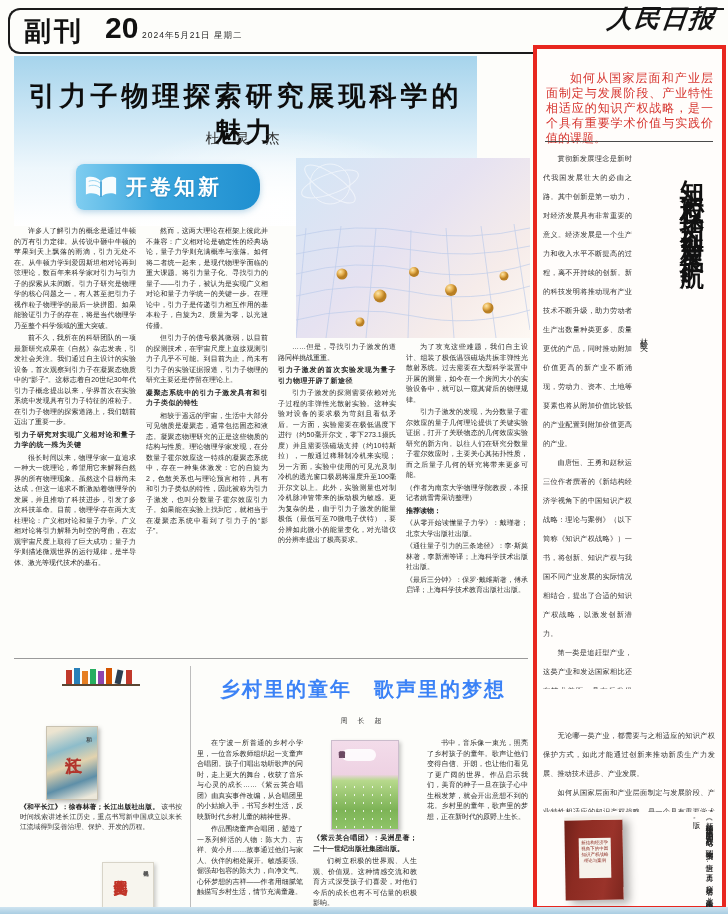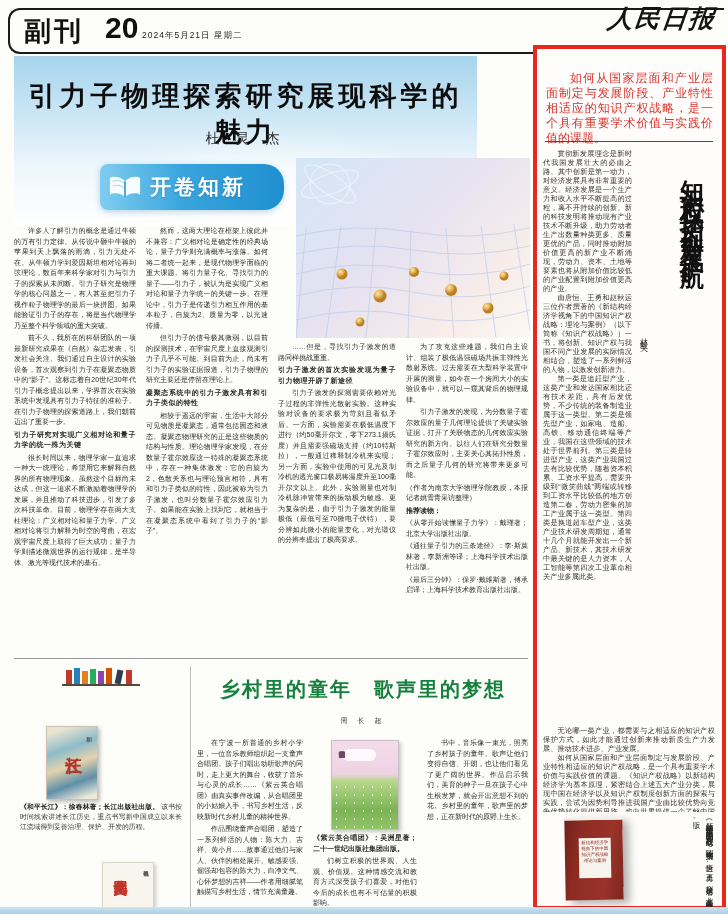--- a/index.html
+++ b/index.html
@@ -16,21 +16,21 @@
   
   .hero{position:absolute;left:14px;top:56px;width:463px;height:170px;overflow:hidden;
     background:linear-gradient(180deg,#a6d4ec 0%,#cfe8f6 38%,#eef7fc 66%,#ffffff 100%);}
   .hero .glow{position:absolute;left:90px;top:70px;width:340px;height:160px;border-radius:50%;
     background:radial-gradient(closest-side,rgba(255,255,255,.95),rgba(255,255,255,0));}
   .headline{position:absolute;left:0;top:22px;width:100%;text-align:center;margin:0;
     font-size:27px;font-weight:900;letter-spacing:4px;color:#0d0d0d;}
   .hero-byline{position:absolute;left:0;top:74px;width:100%;text-align:center;
     font-size:14px;letter-spacing:6px;color:#333;}
   
-  .banner{position:absolute;left:100px;top:164px;width:184px;height:46px;border-radius:8px 20px 20px 8px;
+  .banner{position:absolute;left:76px;top:164px;width:184px;height:46px;border-radius:8px 20px 20px 8px;
     background:linear-gradient(90deg,#7fcdf0 0%,#39a5dd 45%,#1f8fd0 100%);
     display:flex;align-items:center;box-shadow:0 2px 6px rgba(60,140,190,.35);}
   .banner svg{margin-left:8px;}
   .banner-label{color:#fff;font-size:21px;font-weight:900;letter-spacing:3px;margin-left:8px;
     text-shadow:0 1px 2px rgba(20,90,140,.4);}
   
   .physics-art{position:absolute;left:296px;top:158px;width:234px;height:180px;overflow:hidden;
     background:linear-gradient(135deg,#d3e6f6 0%,#e6e2f1 45%,#f6ecea 75%,#fdf8f3 100%);}
   
   .col{position:absolute;overflow:hidden;}
@@ -62,41 +62,41 @@
     font-family:"Liberation Serif",serif;font-size:17px;font-weight:900;color:#b2352c;}
   .shelf-cap{position:absolute;left:6px;top:140px;width:162px;font-size:6.8px;line-height:10px;text-align:justify;color:#333;}
   .shelf-cap .cap-t{font-weight:bold;color:#222;}
   .cover2{position:absolute;left:88px;top:200px;width:50px;height:50px;border:1px solid #d8d4c8;background:#f7f5ee;
     box-shadow:2px 2px 4px rgba(0,0,0,.2);}
   .cover2 .vt-small{position:absolute;right:4px;top:4px;writing-mode:vertical-rl;font-size:5px;color:#555;}
   .cover2 .vt-big{position:absolute;left:8px;top:6px;writing-mode:vertical-rl;
     font-family:"Liberation Serif",serif;font-size:14px;font-weight:900;color:#c03428;}
   
   .village-title{position:absolute;left:196px;top:676px;width:334px;text-align:center;margin:0;
-    font-size:20px;font-weight:900;letter-spacing:2px;color:#15803d;}
+    font-size:20px;font-weight:900;letter-spacing:2px;color:#3b82f6;}
   .village-byline{position:absolute;left:196px;top:716px;width:334px;text-align:center;
     font-size:7px;letter-spacing:4px;color:#444;}
   .v1{left:197px;top:738px;width:106px;height:172px;}
   .v2{left:313px;top:738px;width:104px;height:172px;}
   .v3{left:427px;top:738px;width:101px;height:172px;}
   .cover3{position:relative;width:66px;height:88px;margin:2px auto 3px auto;border:1px solid #cbbccc;
     background:linear-gradient(180deg,#f3dcea 0%,#eed2e3 38%,#b7d98c 45%,#7db356 78%,#8fc468 100%);
     box-shadow:2px 2px 4px rgba(0,0,0,.22);}
   .cover3 .meadow-dots{position:absolute;left:0;top:42px;width:100%;height:46px;
     background-image:radial-gradient(#fff 0.7px,transparent 0.9px);background-size:9px 8px;opacity:.8;}
   .cover3 .cloud{position:absolute;left:10px;top:8px;width:34px;height:12px;border-radius:10px;background:rgba(255,255,255,.85);}
   .cover3 .vt{position:absolute;left:5px;top:5px;writing-mode:vertical-rl;font-size:6.5px;font-weight:bold;color:#6c4a63;}
   .v-cap{font-size:6.4px;line-height:9.5px;font-weight:bold;color:#222;text-align:justify;text-indent:0 !important;margin:0 0 3px 0;}
   
   .redbox{position:absolute;left:533px;top:45px;width:185px;height:857px;border:4px solid #e8271f;background:#fffdfb;}
   .ip-intro{position:absolute;left:9px;top:10px;width:167px;font-size:12px;line-height:15px;
     text-align:justify;text-indent:2em;color:#d6342e;}
   .ip-divider{position:absolute;left:8px;top:92px;width:168px;height:1px;background:#4a4a4a;}
   .ip-colA{position:absolute;left:6px;top:100px;width:89px;height:540px;overflow:hidden;}
-  .ip-colA p, .ip-colB p, .ip-full p{margin:0;font-size:7.2px;line-height:9px;text-align:justify;text-indent:2em;color:#333;}
+  .ip-colA p, .ip-colB p, .ip-full p{margin:0;font-size:7.2px;line-height:19px;text-align:justify;text-indent:2em;color:#333;}
   .ip-title{position:absolute;right:14px;top:112px;height:390px;writing-mode:vertical-rl;
     font-family:"Liberation Serif",serif;font-size:24px;font-weight:900;letter-spacing:7px;color:#111;}
   .ip-author{position:absolute;left:100px;top:282px;writing-mode:vertical-rl;font-size:8px;letter-spacing:3px;color:#333;}
   .ip-colB{position:absolute;left:99px;top:498px;width:80px;height:142px;overflow:hidden;}
   .ip-full{position:absolute;left:6px;top:645px;width:172px;height:86px;overflow:hidden;margin-top:32px;}
   .ip-footer{position:absolute;left:6px;top:733px;width:172px;font-size:7.4px;line-height:11px;
     font-weight:bold;color:#c2251f;text-align:justify;text-indent:2em;}
   .ip-bookwrap{position:absolute;left:0px;top:764px;width:185px;height:90px;}
   .ip-book{position:absolute;left:28px;top:4px;width:58px;height:80px;
     background:linear-gradient(100deg,#6f211a 0%,#8c2b22 25%,#9a332a 70%,#7c261e 100%);
@@ -251,21 +251,21 @@
   <div class="col v3">
     <p>书中，音乐像一束光，照亮了乡村孩子的童年。歌声让他们变得自信、开朗，也让他们看见了更广阔的世界。作品启示我们，美育的种子一旦在孩子心中生根发芽，就会开出意想不到的花。乡村里的童年，歌声里的梦想，正在新时代的原野上生长。</p>
   </div>
 
   <div class="redbox">
     <p class="ip-intro">如何从国家层面和产业层面制定与发展阶段、产业特性相适应的知识产权战略，是一个具有重要学术价值与实践价值的课题。</p>
     <div class="ip-divider"></div>
 
     <div class="ip-colA">
       <p>贯彻新发展理念是新时代我国发展壮大的必由之路。其中创新是第一动力，对经济发展具有非常重要的意义。经济发展是一个生产力和收入水平不断提高的过程，离不开持续的创新。新的科技发明将推动现有产业技术不断升级，助力劳动者生产出数量种类更多、质量更优的产品，同时推动附加价值更高的新产业不断涌现，劳动力、资本、土地等要素也将从附加价值比较低的产业配置到附加价值更高的产业。</p>
-      <p>由唐恒、王勇和赵秋运三位作者撰著的《新结构经济学视角下的中国知识产权战略：理论与案例》（以下简称《知识产权战略》）一书，将创新、知识产权与我国不同产业发展的实际情况相结合，塑造了一系列鲜活的人物，以激发创新潜力。</p>
+      <p>由唐恒、王勇和赵秋运三位作者撰著的《新结构经济学视角下的中国知识产权战略：理论与案例》（以下简称《知识产权战略》）一书，将创新、知识产权与我国不同产业发展的实际情况相结合，提出了合适的知识产权战略，以激发创新潜力。</p>
       <p>第一类是追赶型产业，这类产业和发达国家相比还有技术差距，具有后发优势，不少传统的装备制造业属于这一类型。第二类是领先型产业，如家电、造船、高铁、移动通信终端等产业，我国在这些领域的技术处于世界前列。第三类是转进型产业，这类产业我国过去有比较优势，随着资本积累、工资水平提高，需要升级到“微笑曲线”两端或转移到工资水平比较低的地方创造第二春，劳动力密集的加工产业属于这一类型。第四类是换道超车型产业，这类产业技术研发周期短，通常十几个月就能开发出一个新产品、新技术，其技术研发中最关键的是人力资本，人工智能等第四次工业革命相关产业多属此类。</p>
     </div>
 
     <div class="ip-title">知识产权保护为创新发展护航</div>
     <div class="ip-author">林毅夫</div>
 
 
     <div class="ip-full">
       <p>无论哪一类产业，都需要与之相适应的知识产权保护方式，如此才能通过创新来推动新质生产力发展、推动技术进步、产业发展。</p>
       <p>如何从国家层面和产业层面制定与发展阶段、产业特性相适应的知识产权战略，是一个具有重要学术价值与实践价值的课题。《知识产权战略》以新结构经济学为基本原理，紧密结合上述五大产业分类，展现中国在经济学以及知识产权制度创新方面的探索与实践，尝试为因势利导推进我国产业由比较优势向竞争优势转化提供新思路，也向世界提供一个了解中国的窗口，展现中国作为世界大国的担当与作为。</p>

